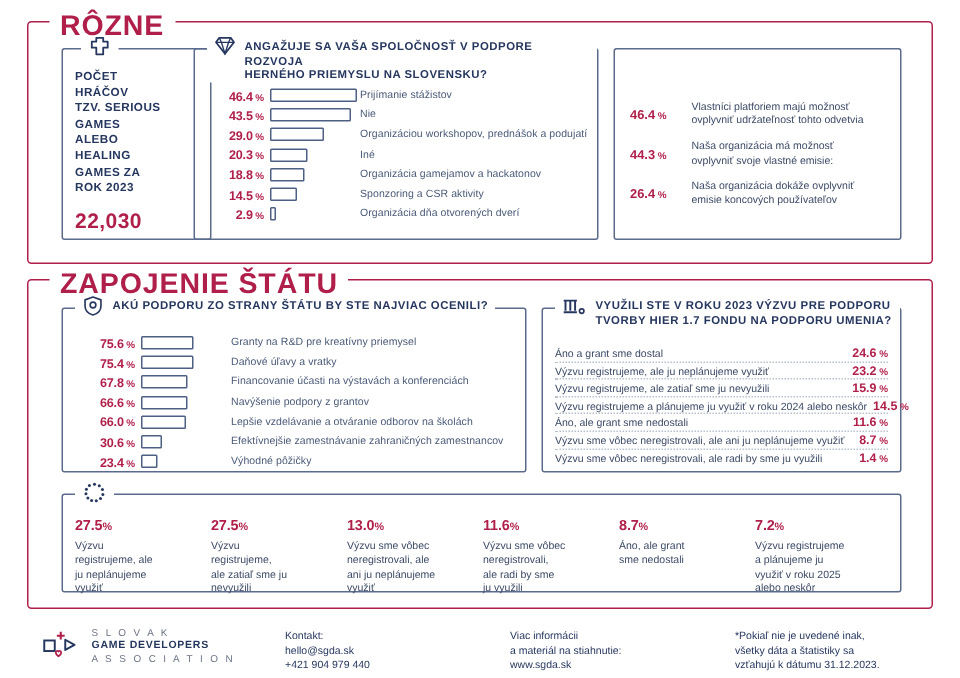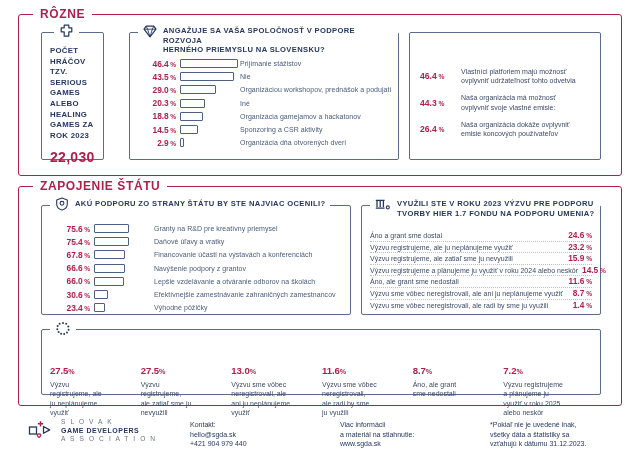--- a/index.html
+++ b/index.html
@@ -16,21 +16,21 @@
   .section {
     position: absolute;
     border: 1.4px solid #b01f4a;
     border-radius: 3px;
   }
   .section-title {
     position: absolute;
     top: -8px; left: 14px;
     background: #ffffff;
     padding: 0 7px;
-    font-size: 12px;
+    font-size: 19px;
     font-weight: bold;
     letter-spacing: 0.6px;
     color: #b01f4a;
     white-space: nowrap;
     text-align: center;
   }
 
   
   .panel {
     position: absolute;
@@ -99,21 +99,21 @@
   .lead-label { font-size: 7px; color: #3c4a66; white-space: nowrap; }
   .lead-dots { flex: 1 1 auto; }
   .lead-pct {
     font-size: 8.3px; font-weight: bold; color: #b01f4a;
     padding-left: 4px; white-space: nowrap;
   }
   .lead-pct .sym { font-size: 6.6px; }
 
   
   .cols { display: flex; gap: 0; }
-  .col { flex: 1 1 0; padding-right: 6px; margin-top: 20px; }
+  .col { flex: 1 1 0; padding-right: 6px; }
   .col-pct {
     font-size: 9.6px; font-weight: bold; color: #b01f4a;
     margin-bottom: 4px; letter-spacing: -0.1px;
   }
   .col-pct .sym { font-size: 7.2px; }
   .col-text {
     font-size: 7px; line-height: 9.4px; color: #3c4a66;
     white-space: pre-line;
   }
 
@@ -125,21 +125,21 @@
   .foot-block { position: absolute; font-size: 7px; line-height: 9.6px; color: #26375f; white-space: pre-line; }
 </style>
 </head>
 <body>
 
 <div class="page">
 
   <div class="section" style="left:18px; top:14px; width:604px; height:162px;">
     <div class="section-title">RÔZNE</div>
 
-    <div class="panel" style="left:22px; top:17px; width:63px; height:128px;">
+    <div class="panel" style="left:22px; top:17px; width:100px; height:128px;">
       <div class="panel-head" style="left:12px;">
         <span class="icon">
           <svg width="15" height="14" viewBox="0 0 15 14">
             <path d="M5.2 1.2h4.6v2.6h3.0v4.0h-3.0v4.4H5.2V7.8H2.2V3.8h3.0z" fill="none" stroke="#26375f" stroke-width="1.2" stroke-linejoin="round"></path>
           </svg>
         </span>
       </div>
       <div style="padding:13px 5px 0 8px;">
         <div class="stat-lines">POČET
 HRÁČOV

